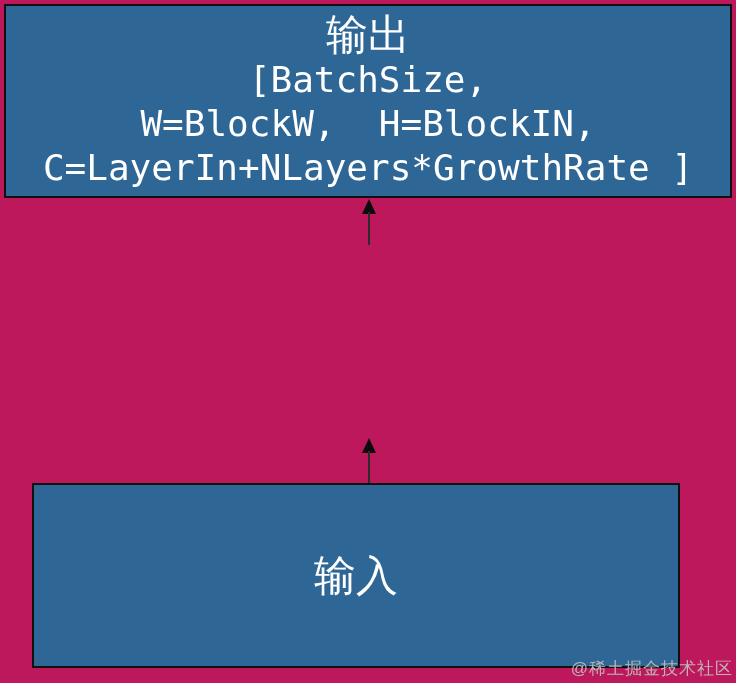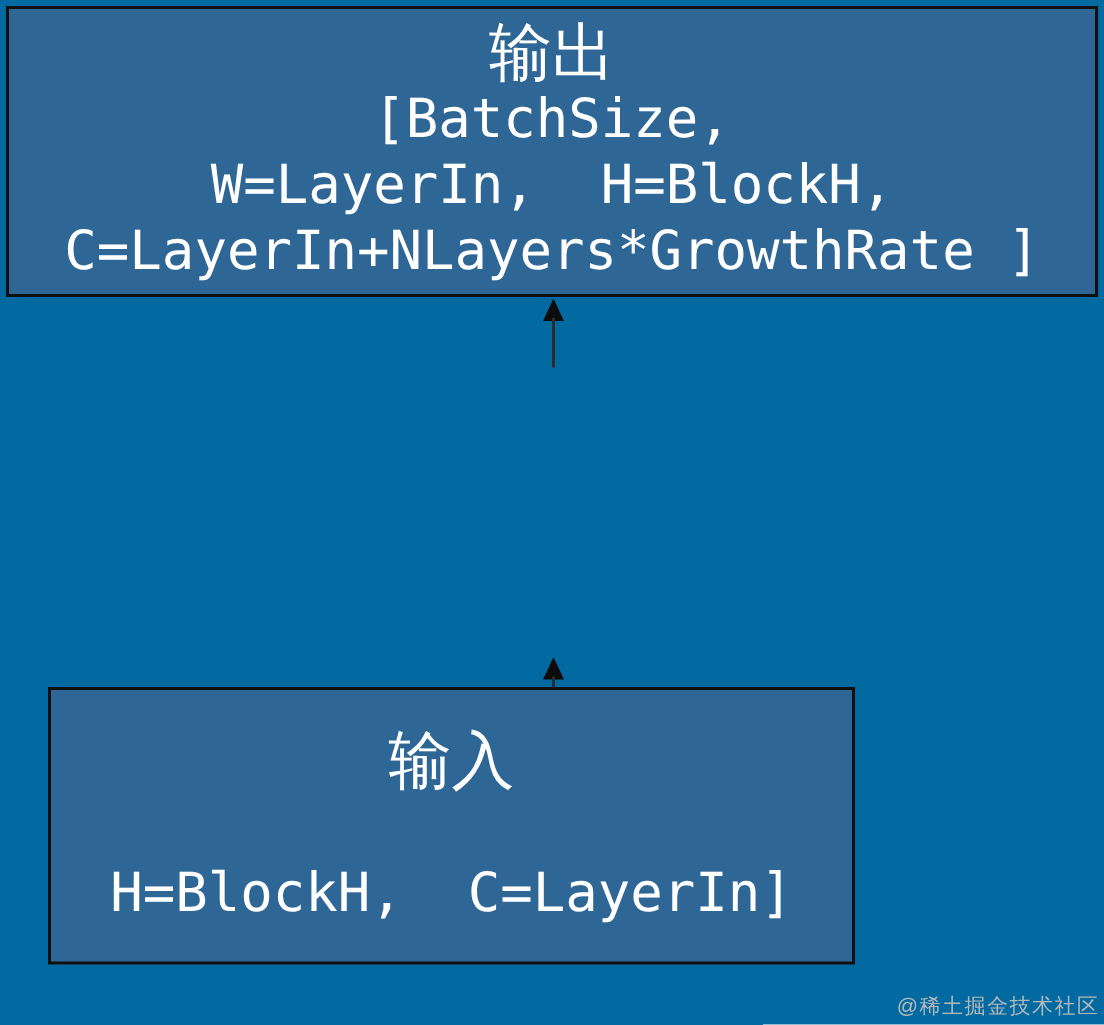--- a/index.html
+++ b/index.html
@@ -1,20 +1,20 @@
 <!DOCTYPE html>
 <html><head>
 <meta charset="utf-8">
 <style>
   html, body { margin: 0; padding: 0; background: #ffffff; }
   .canvas {
     position: relative;
     width: 736px;
     height: 683px;
-    background: #0369a1;
+    background: #be185d;
     overflow: hidden;
     font-family: "DejaVu Sans Mono", monospace;
   }
   .node {
     position: absolute;
     background: #2e6695;
     border: 2px solid #101010;
     box-sizing: border-box;
     color: #ffffff;
     display: flex;
@@ -30,21 +30,21 @@
     font-weight: 400;
   }
   .box-line {
     font-size: 36px;
     line-height: 44px;
     white-space: pre;
     font-weight: 400;
   }
   #box-output { left: 4px;  top: 4px;   width: 728px; height: 194px; }
   #box-dense  { left: 26px; top: 245px; width: 683px; height: 192px; }
-  #box-input  { left: 32px; top: 458px; width: 538px; height: 185px; gap: 44px; }
+  #box-input  { left: 32px; top: 483px; width: 648px; height: 185px; gap: 44px; }
 
   .arrow { position: absolute; width: 16px; }
   .arrow .shaft {
     position: absolute;
     left: 7px;
     width: 2px;
     background: #2b2b2b;
   }
   .arrow .head {
     position: absolute;
@@ -59,49 +59,48 @@
   #arrow-1 { left: 361px; top: 199px; height: 46px; }
   #arrow-1 .shaft { top: 13px; height: 33px; }
   #arrow-2 { left: 361px; top: 438px; height: 45px; }
   #arrow-2 .shaft { top: 13px; height: 32px; }
 
   .watermark {
     position: absolute;
     right: 3px;
     bottom: 3px;
     font-family: "Liberation Sans", sans-serif;
-    font-size: 14px;
+    font-size: 17px;
     color: #bdbdbd;
     opacity: 0.95;
     letter-spacing: 1px;
   }
 </style>
 </head>
 <body>
 
 <div class="canvas">
 
   <div class="node" id="box-output">
     <div class="box-title">输出</div>
     <div class="box-line">[BatchSize,</div>
-    <div class="box-line">W=LayerIn,  H=BlockH,</div>
+    <div class="box-line">W=BlockW,  H=BlockIN,</div>
     <div class="box-line">C=LayerIn+NLayers*GrowthRate ]</div>
   </div>
 
   <div class="arrow" id="arrow-1">
     <div class="head"></div>
     <div class="shaft"></div>
   </div>
 
 
   <div class="arrow" id="arrow-2">
     <div class="head"></div>
     <div class="shaft"></div>
   </div>
 
   <div class="node" id="box-input">
     <div class="box-title">输入</div>
-    <div class="box-line">H=BlockH,  C=LayerIn]</div>
   </div>
 
   <div class="watermark">@稀土掘金技术社区</div>
 
 </div>
 
 </body></html>

